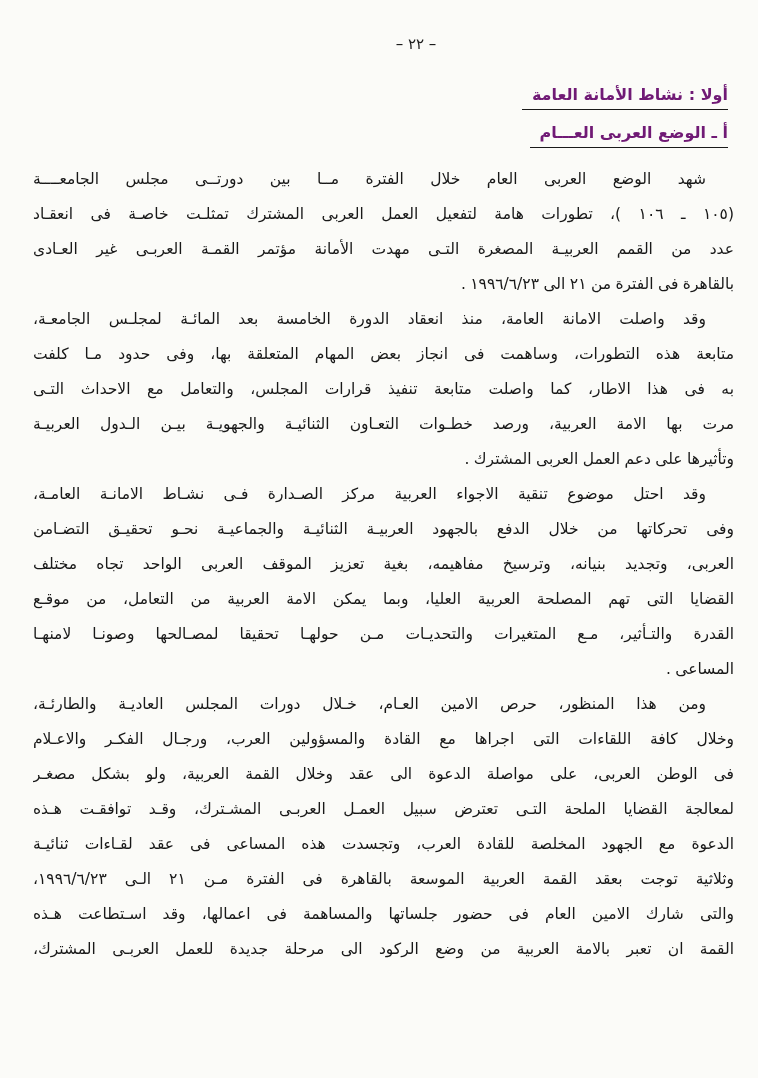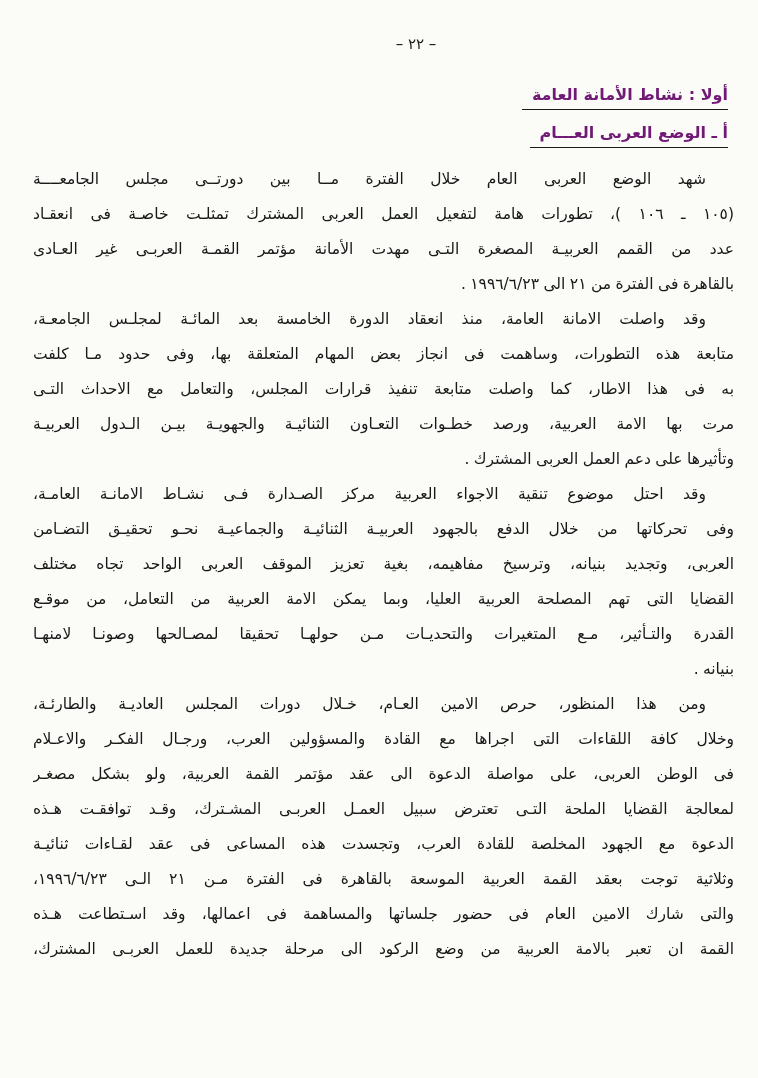--- a/index.html
+++ b/index.html
@@ -103,25 +103,25 @@
     <p class="line">متابعة هذه التطورات، وساهمت فى انجاز بعض المهام المتعلقة بها، وفى حدود مـا كلفت</p>
     <p class="line">به فى هذا الاطار، كما واصلت متابعة تنفيذ قرارات المجلس، والتعامل مع الاحداث التـى</p>
     <p class="line">مرت بها الامة العربية، ورصد خطـوات التعـاون الثنائيـة والجهويـة بيـن الـدول العربيـة</p>
     <p class="line short">وتأثيرها على دعم العمل العربى المشترك .</p>
 
     <p class="line first">وقد احتل موضوع تنقية الاجواء العربية مركز الصـدارة فـى نشـاط الامانـة العامـة،</p>
     <p class="line">وفى تحركاتها من خلال الدفع بالجهود العربيـة الثنائيـة والجماعيـة نحـو تحقيـق التضـامن</p>
     <p class="line">العربى، وتجديد بنيانه، وترسيخ مفاهيمه، بغية تعزيز الموقف العربى الواحد تجاه مختلف</p>
     <p class="line">القضايا التى تهم المصلحة العربية العليا، وبما يمكن الامة العربية من التعامل، من موقـع</p>
     <p class="line">القدرة والتـأثير، مـع المتغيرات والتحديـات مـن حولهـا تحقيقا لمصـالحها وصونـا لامنهـا</p>
-    <p class="line short">بنيانه .</p>
+    <p class="line short">المساعى .</p>
 
     <p class="line first">ومن هذا المنظور، حرص الامين العـام، خـلال دورات المجلس العاديـة والطارئـة،</p>
     <p class="line">وخلال كافة اللقاءات التى اجراها مع القادة والمسؤولين العرب، ورجـال الفكـر والاعـلام</p>
-    <p class="line">فى الوطن العربى، على مواصلة الدعوة الى عقد مؤتمر القمة العربية، ولو بشكل مصغـر</p>
+    <p class="line">فى الوطن العربى، على مواصلة الدعوة الى عقد وخلال القمة العربية، ولو بشكل مصغـر</p>
     <p class="line">لمعالجة القضايا الملحة التـى تعترض سبيل العمـل العربـى المشـترك، وقـد توافقـت هـذه</p>
     <p class="line">الدعوة مع الجهود المخلصة للقادة العرب، وتجسدت هذه المساعى فى عقد لقـاءات ثنائيـة</p>
     <p class="line">وثلاثية توجت بعقد القمة العربية الموسعة بالقاهرة فى الفترة مـن ٢١ الـى ١٩٩٦/٦/٢٣،</p>
     <p class="line">والتى شارك الامين العام فى حضور جلساتها والمساهمة فى اعمالها، وقد اسـتطاعت هـذه</p>
     <p class="line">القمة ان تعبر بالامة العربية من وضع الركود الى مرحلة جديدة للعمل العربـى المشترك،</p>
   </div>
 
 </div>
 
 </body></html>

